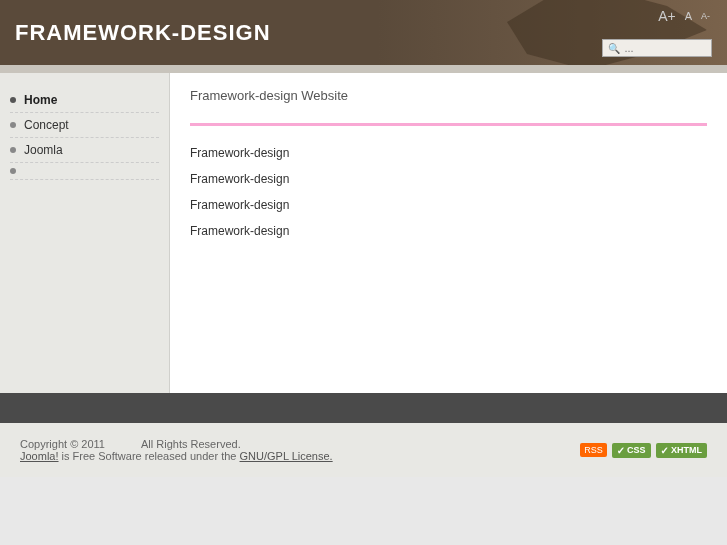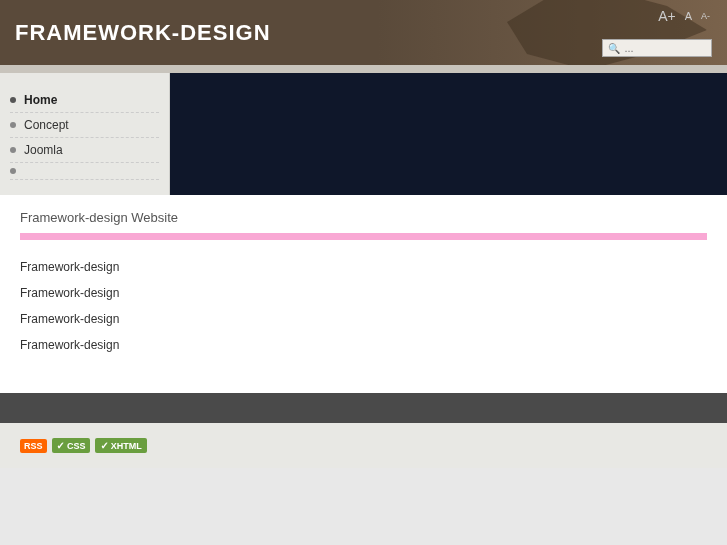--- a/index.html
+++ b/index.html
@@ -88,22 +88,21 @@
     
     #nav-bar {
       background: #c8c4bc;
       height: 8px;
     }
 
     
     #main-wrapper {
       display: flex;
       min-height: 320px;
-      background: #0f172a;
-      flex-direction: column;
+      background: #ec4899;
     }
 
     
     #sidebar {
       width: 170px;
       min-width: 170px;
       padding: 15px 10px;
       background: #e8e8e4;
       border-right: 1px solid #d0d0cc;
     }
@@ -138,22 +137,22 @@
     
     #content {
       flex: 1;
       padding: 15px 20px;
       background: #fff;
     }
     #content-title {
       font-size: 13px;
       color: #555;
       margin-bottom: 20px;
-      padding-bottom: 8px;
-      border-bottom: 7px solid #f9a8d4;
+      padding-bottom: 20px;
+      border-bottom: 3px solid #f9a8d4;
     }
     .content-link {
       display: block;
       color: #333;
       text-decoration: none;
       font-size: 12px;
       margin-bottom: 12px;
       cursor: pointer;
     }
 
@@ -182,21 +181,21 @@
     }
     #footer-badges {
       display: flex;
       align-items: center;
       gap: 5px;
     }
     .badge-rss {
       background: #f60;
       color: #fff;
       font-size: 9px;
-      font-weight: bold;
+      font-weight: normal;
       padding: 2px 4px;
       border-radius: 2px;
     }
     .badge-valid {
       display: flex;
       align-items: center;
       background: #6a9e3f;
       color: #fff;
       font-size: 9px;
       font-weight: bold;
@@ -255,20 +254,27 @@
         <a class="content-link" href="#">Framework-design</a>
         <a class="content-link" href="#">Framework-design</a>
         <a class="content-link" href="#">Framework-design</a>
       </div>
   </main>
 </div>
 
 <div id="footer-bar"></div>
 
 <footer id="footer">
+  <div id="footer-text">
+    <span>Copyright © 2011</span>
+    &nbsp;&nbsp;&nbsp;&nbsp;&nbsp;&nbsp;&nbsp;&nbsp;&nbsp;&nbsp;
+    <span>All Rights Reserved.</span>
+    <br>
+    <a href="#">Joomla!</a><span> is Free Software released under the </span><a href="#">GNU/GPL License.</a>
+  </div>
   <div id="footer-badges">
     <span class="badge-rss">RSS</span>
     <span class="badge-valid">
       <span class="badge-check">✓</span>
       <span>CSS</span>
     </span>
     <span class="badge-valid">
       <span class="badge-check">✓</span>
       <span>XHTML</span>
     </span>

